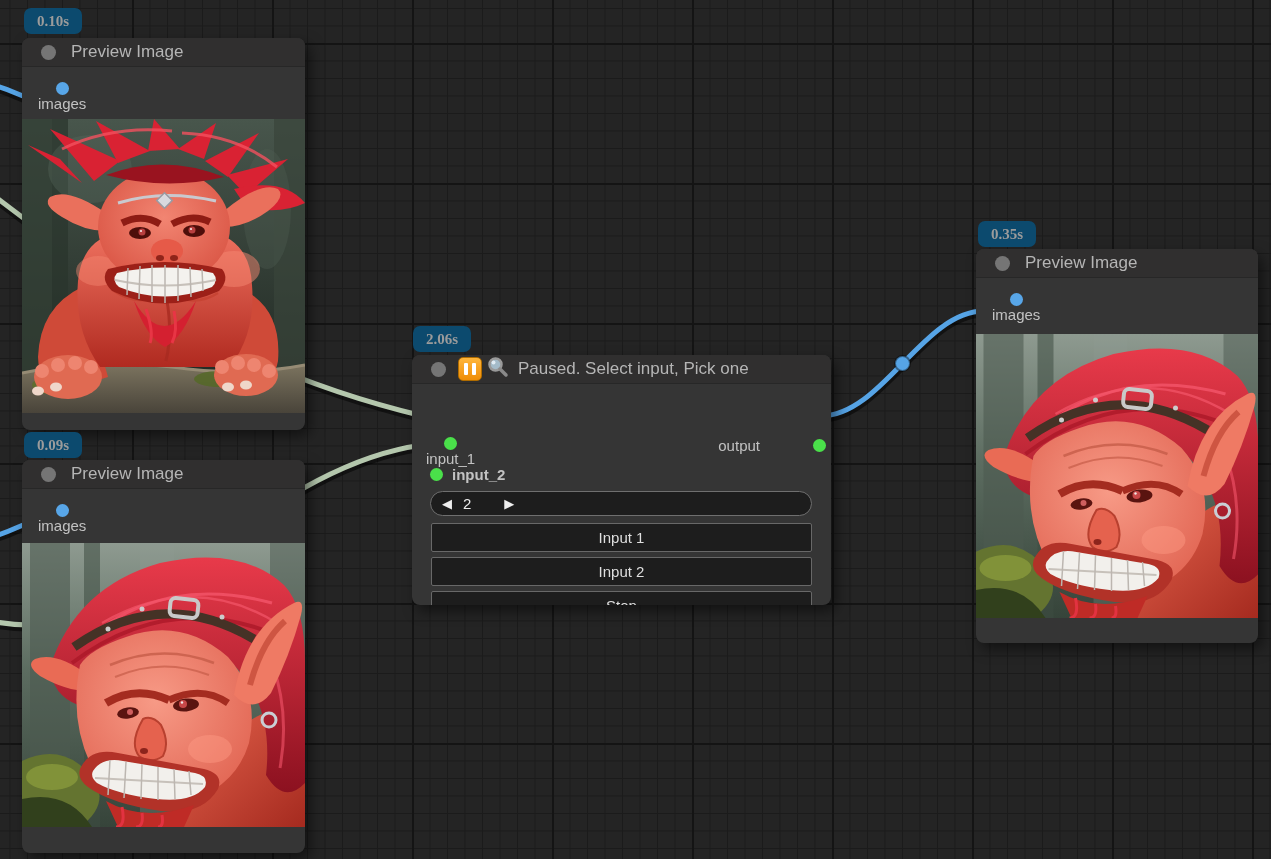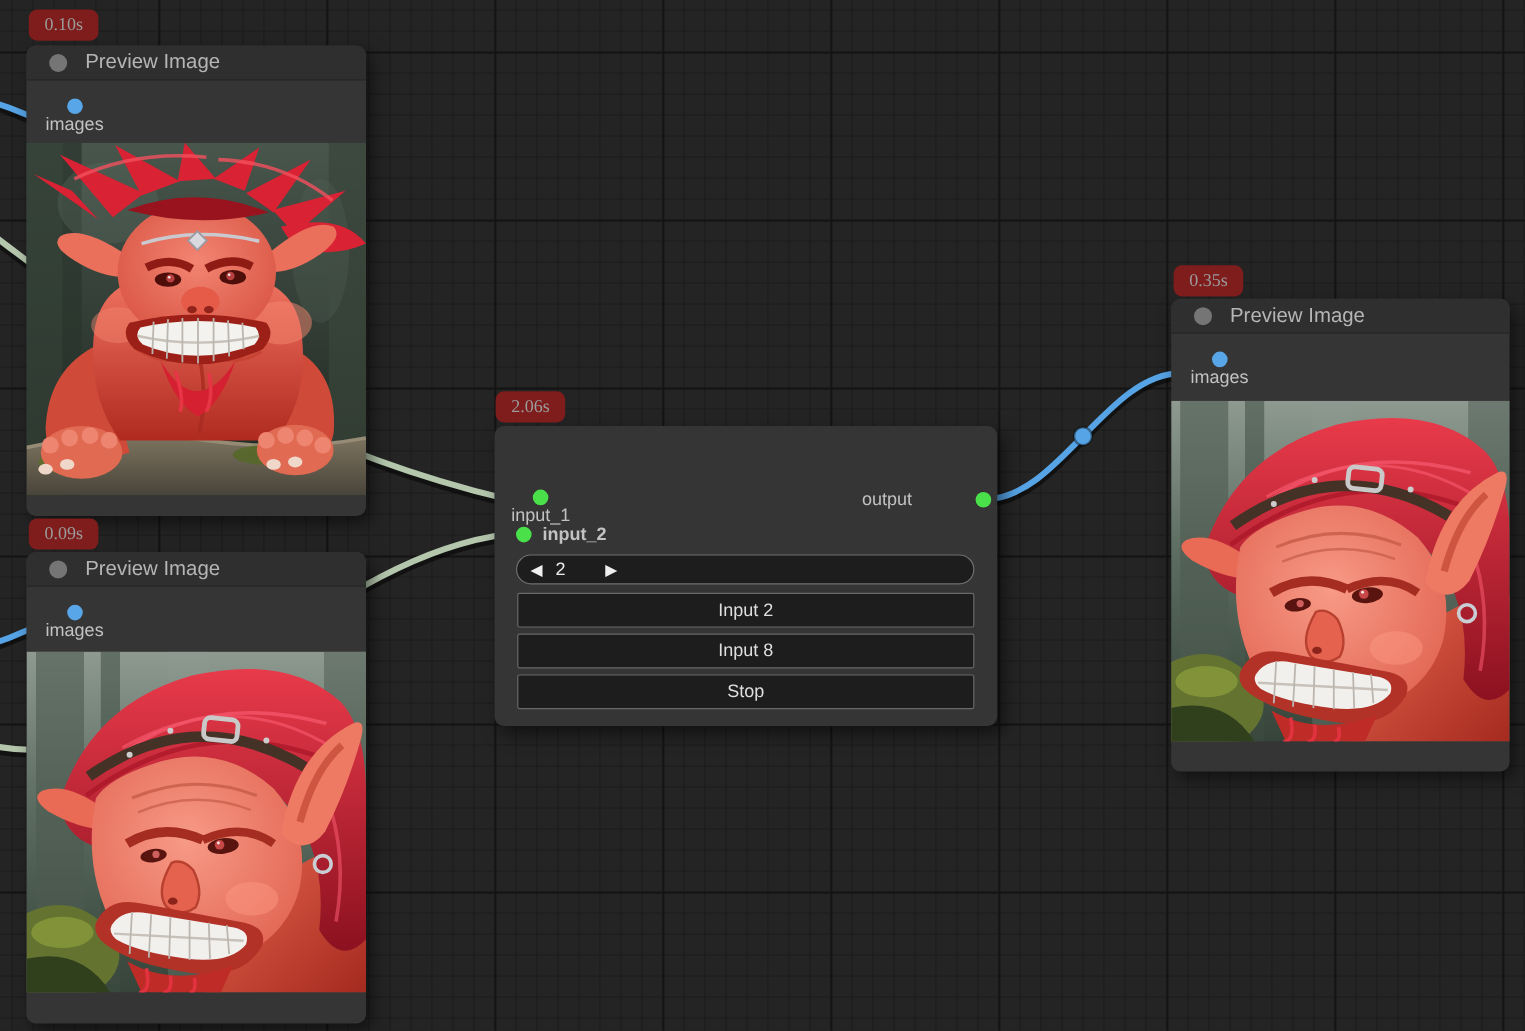--- a/index.html
+++ b/index.html
@@ -11,22 +11,22 @@
       linear-gradient(90deg,#141414 0 2px,transparent 2px),
       linear-gradient(#141414 0 2px,transparent 2px),
       linear-gradient(90deg,#1b1b1b 0 1px,transparent 1px),
       linear-gradient(#1b1b1b 0 1px,transparent 1px);
     background-size:140px 140px,140px 140px,17.5px 17.5px,17.5px 17.5px;
     background-position:132px 43px,132px 43px,9.5px 8px,9.5px 8px;
   }
   .wires{position:absolute;left:0;top:0;z-index:1;pointer-events:none;}
   .tbadge{
     position:absolute;z-index:3;height:26px;line-height:26px;padding:0 13px;
-    background:#7f1d1d;border-radius:7px;color:#9b9b9b;
-    font-family:"Liberation Serif",serif;font-size:15px;
+    background:#0c4a6e;border-radius:7px;color:#9b9b9b;
+    font-family:"Liberation Serif",serif;font-size:15px;font-weight:bold;
   }
   .node{
     position:absolute;z-index:2;background:#353535;border-radius:8px;
     box-shadow:5px 6px 14px rgba(0,0,0,.5);overflow:hidden;
   }
   .node-header{
     height:29px;display:flex;align-items:center;background:#302f2f;
     border-bottom:1px solid #272727;padding:0 10px;box-sizing:border-box;
   }
   .collapse-dot{width:15px;height:15px;border-radius:50%;background:#757575;margin-left:9px;flex:0 0 auto;}
@@ -304,40 +304,55 @@
     </div>
   </div>
   <div class="preview-img" aria-label="Close-up of a grinning red troll with leather headband and pointed ear">
     <svg viewBox="0 0 283 284" preserveAspectRatio="xMidYMid slice">
         <use href="#art-face"></use>
       </svg>
   </div>
 </div>
 
 <div class="node n-c">
+  <div class="node-header">
+    <span class="collapse-dot"></span>
+    <span class="pause-ic">
+        <i></i>
+        <i></i>
+      </span>
+    <span class="mag-ic">
+      <svg width="24" height="24" viewBox="0 0 24 24">
+        <circle cx="9.5" cy="9.5" r="6" fill="#b9d4e4" fill-opacity="0.85" stroke="#9a9a9a" stroke-width="2.5"></circle>
+        <circle cx="7.5" cy="7.5" r="2" fill="#e8f2f8" opacity="0.9"></circle>
+        <line x1="14" y1="14" x2="20" y2="20" stroke="#8a8a8a" stroke-width="3.5" stroke-linecap="round"></line>
+      </svg>
+    </span>
+    <span class="node-title">Paused. Select input, Pick one</span>
+  </div>
   <div class="node-body">
     <div class="slot slot-in1">
       <span class="dot green"></span>
       <span class="slot-label">input_1</span>
     </div>
     <div class="slot slot-in2">
       <span class="dot green"></span>
       <span class="slot-label">input_2</span>
     </div>
     <div class="slot slot-out">
       <span class="dot green"></span>
       <span class="slot-label">output</span>
     </div>
     <div class="widget">
       <span class="arrow">◀</span>
       <span class="wvalue">2</span>
       <span class="arrow">▶</span>
     </div>
-    <div class="nbtn btn-0">Input 2</div>
-    <div class="nbtn btn-1">Input 8</div>
+    <div class="nbtn btn-0">Input 1</div>
+    <div class="nbtn btn-1">Input 2</div>
     <div class="nbtn btn-2">Stop</div>
   </div>
 </div>
 
 <div class="node n-r">
   <div class="node-header">
     <span class="collapse-dot"></span>
     <span class="node-title">Preview Image</span>
   </div>
   <div class="slot-area">

